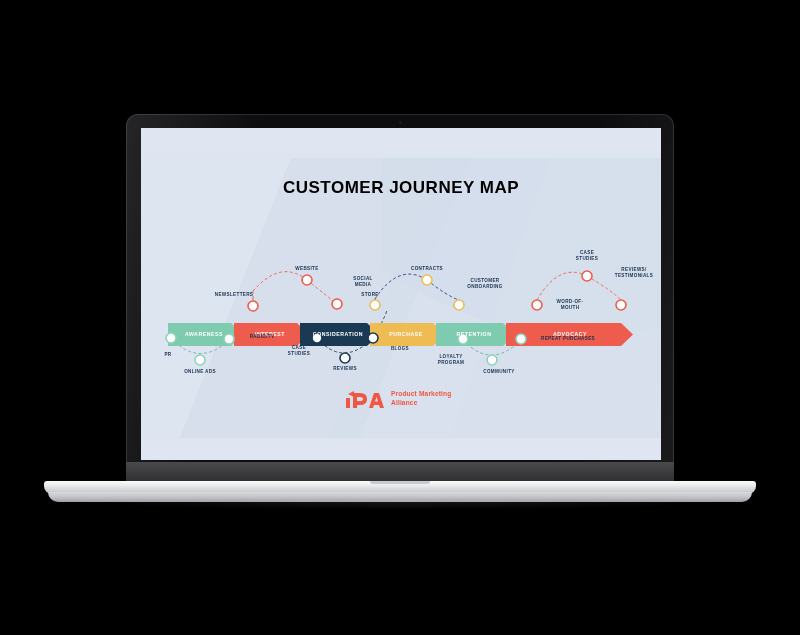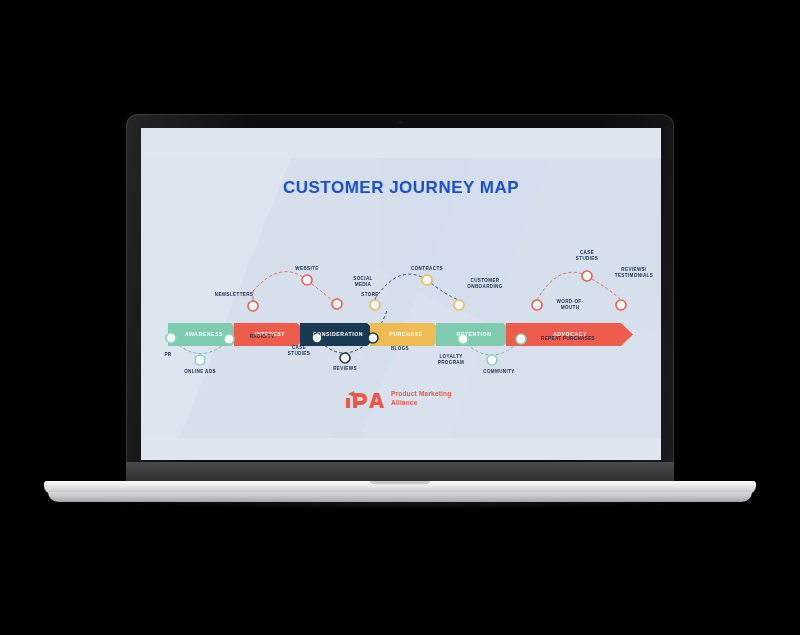--- a/index.html
+++ b/index.html
@@ -68,21 +68,21 @@
 
   
   #slide{position:absolute;left:0;top:0;width:520px;height:332px;
          background:#dde5f0;}
   .bg-svg{position:absolute;left:0;top:0;width:520px;height:332px;}
 
   .slide-title{
     position:absolute;left:0;top:50px;width:520px;
     text-align:center;
     font-size:17px;font-weight:bold;letter-spacing:.5px;
-    color:#1d4ed8;
+    color:#000000;
     font-family:"Liberation Sans", sans-serif;
   }
 
   .journey-svg{position:absolute;left:0;top:0;width:520px;height:332px;}
 
   .node-label{
     position:absolute;
     font-size:4.6px;font-weight:bold;letter-spacing:.35px;
     color:#1b3150;text-align:center;line-height:1.28;
     white-space:pre-line;

